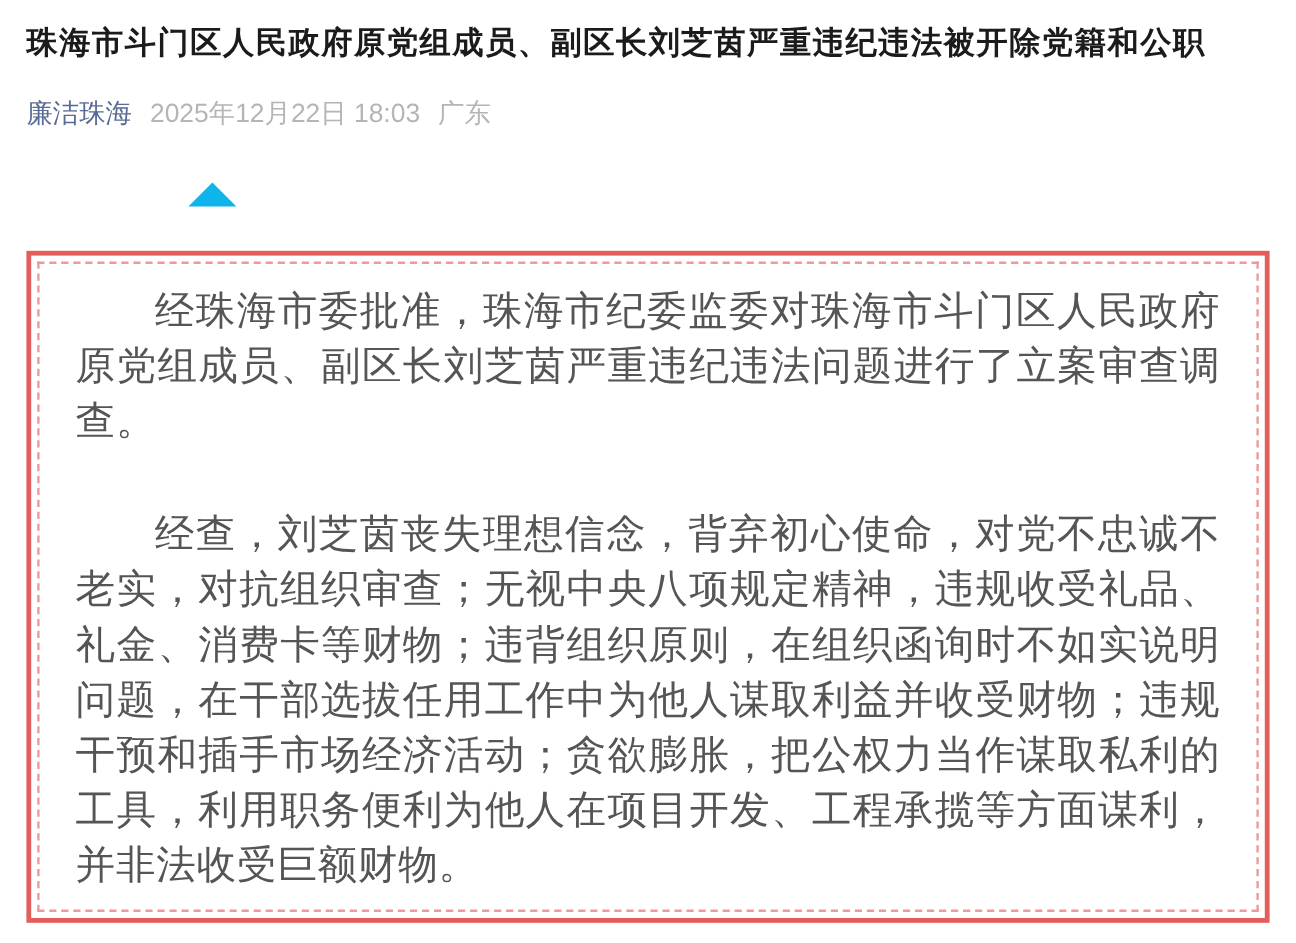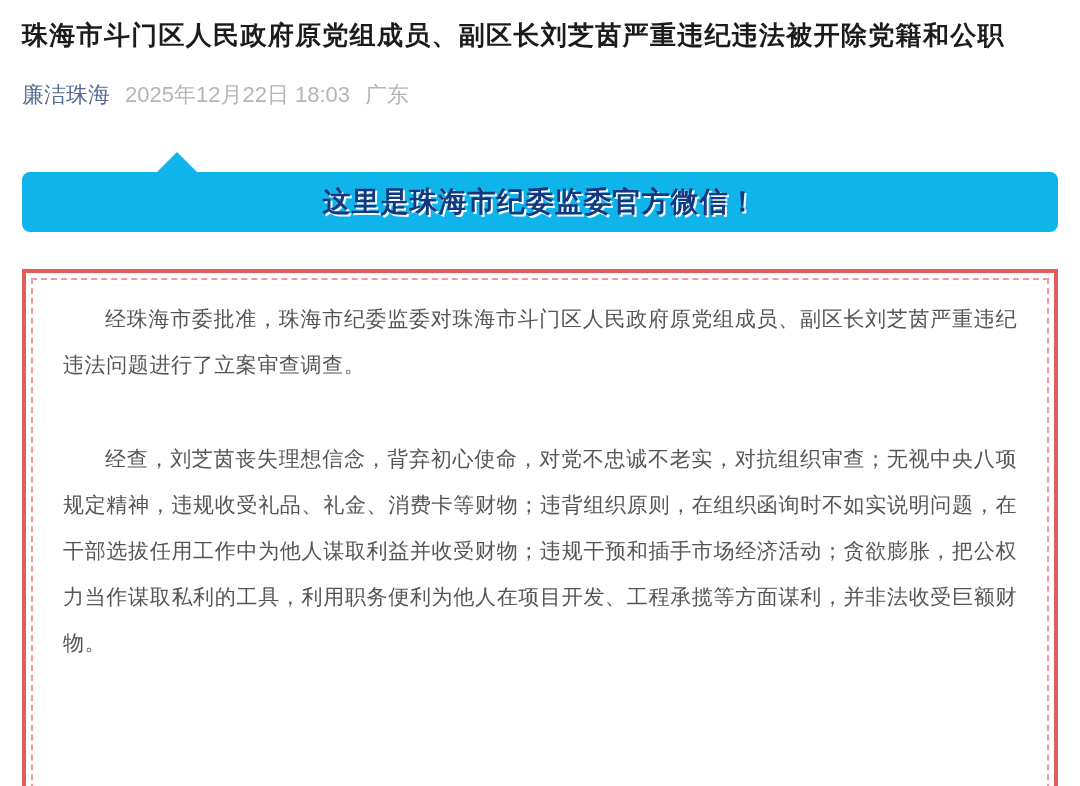--- a/index.html
+++ b/index.html
@@ -73,21 +73,21 @@
     padding: 5px;
     height: 560px; 
   }
   .quote-inner {
     border: 2px dashed var(--box-border-dashed);
     height: 100%;
     padding: 16px 30px 40px 30px;
   }
   .quote-inner p {
     margin: 0;
-    font-size: 21px;
+    font-size: 33px;
     line-height: 46px;
     letter-spacing: 0.6px;
     color: var(--body-text);
     text-indent: 2em;
     text-align: justify;
   }
   .quote-inner p + p { margin-top: 48px; }
 </style>
 </head>
 <body>
@@ -97,23 +97,20 @@
   <h1 class="title">珠海市斗门区人民政府原党组成员、副区长刘芝茵严重违纪违法被开除党籍和公职</h1>
 
   <div class="meta">
     <span class="account">廉洁珠海</span>
     <span class="meta-gray">2025年12月22日 18:03</span>
     <span class="meta-gray">广东</span>
   </div>
 
   <div class="banner-wrap">
     <div class="banner-pointer"></div>
-    <div class="banner">
-      <span class="banner-text">这里是珠海市纪委监委官方微信！</span>
-    </div>
   </div>
 
   <div class="quote-box">
     <div class="quote-inner">
       <p>经珠海市委批准，珠海市纪委监委对珠海市斗门区人民政府原党组成员、副区长刘芝茵严重违纪违法问题进行了立案审查调查。</p>
       <p>经查，刘芝茵丧失理想信念，背弃初心使命，对党不忠诚不老实，对抗组织审查；无视中央八项规定精神，违规收受礼品、礼金、消费卡等财物；违背组织原则，在组织函询时不如实说明问题，在干部选拔任用工作中为他人谋取利益并收受财物；违规干预和插手市场经济活动；贪欲膨胀，把公权力当作谋取私利的工具，利用职务便利为他人在项目开发、工程承揽等方面谋利，并非法收受巨额财物。</p>
     </div>
   </div>
 
 </div>

